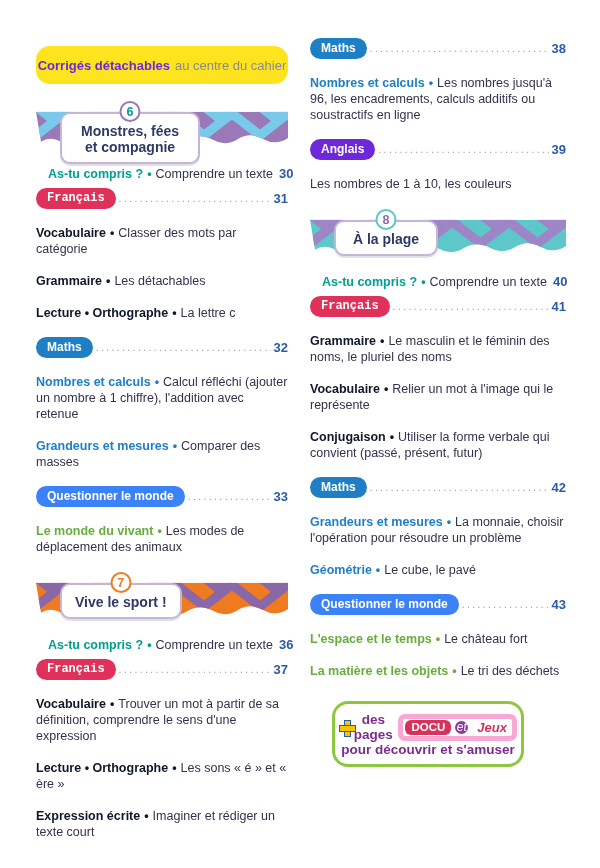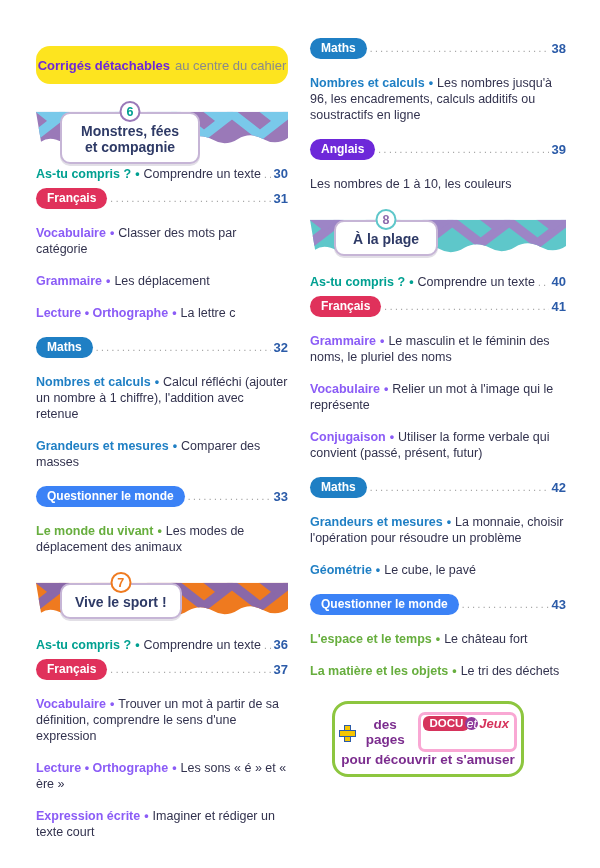--- a/index.html
+++ b/index.html
@@ -27,55 +27,55 @@
   .unit-num { position:absolute; top:-13px; left:50%; transform:translateX(-50%);
               width:21px; height:21px; border-radius:50%; background:#fff;
               display:flex; align-items:center; justify-content:center;
               font-weight:bold; font-size:12.5px; z-index:3; }
   .num-6 { border:2.5px solid #9a79b8; color:#00a091; }
   .num-7 { border:2.5px solid #ef7a1f; color:#ef7a1f; }
   .num-8 { border:2.5px solid #5ec7ca; color:#8e6bad; }
 
   
   .row { display:flex; align-items:baseline; font-size:12.5px; line-height:16px;
-         color:#32324e; margin:1px 0; }
+         color:#32324e; margin:1px 12px; }
   .entry { font-size:12.5px; line-height:16px; color:#32324e; margin:16px 0; }
   .lbl { font-weight:bold; }
   .teal  { color:#00a091; }
-  .red   { color:#8b5cf6; }
+  .red   { color:#0f172a; }
   .blue  { color:#1f7fc4; }
   .green { color:#67ae3e; }
   .sep { font-weight:bold; margin:0 4px; }
   .nowrap { white-space:nowrap; }
 
   .badge-row { display:flex; align-items:center; margin:5px 0 3px; }
   .badge { color:#fff; font-weight:bold; font-size:12px; line-height:14px;
            padding:3px 11px 4px; border-radius:12px; white-space:nowrap; }
-  .bg-red   { background:#e0315b; }
+  .bg-red   { background:#e0315b;font-family:Liberation Mono, monospace; }
   .bg-blue  { background:#1f7fc4; }
   .bg-green { background:#3b82f6; }
   .bg-purple{ background:#6d28d9; }
 
   .leader { flex:1; overflow:hidden; white-space:nowrap; margin:0 3px;
             color:#9b9b9b; font-size:10px; letter-spacing:2.5px; }
   .leader::after { content:"..................................................................."; }
   .page-num { color:#2b5ba8; font-weight:bold; font-size:13px; }
 
   
   .promo { margin:22px 0 0 22px; width:192px; border:3px solid #8dc63f;
            border-radius:16px; background:#fff; padding:8px 4px 7px; text-align:center; }
   .promo-line1 { display:flex; align-items:center; justify-content:center; gap:5px; }
   .promo-txt { color:#7b2c8e; font-weight:bold; font-size:13.5px; }
   .plus-ic { position:relative; width:15px; height:15px; display:inline-block; }
   .plus-ic::before { content:""; position:absolute; left:5px; top:0; width:5px; height:15px;
                      background:#f6c500; border:1px solid #2b5ba8; }
   .plus-ic::after  { content:""; position:absolute; left:0; top:5px; width:15px; height:5px;
                      background:#f6c500; border:1px solid #2b5ba8; }
-  .logo { display:inline-flex; align-items:center; background:#fff; border:3px solid #f9a8d4;
-          border-radius:7px; padding:1px 5px 18px 2px; gap:0; }
+  .logo { display:inline-flex; align-items:center; background:#fff; border:5px solid #f9a8d4;
+          border-radius:7px; padding:1px 5px 1px 2px; gap:8px; }
   .logo-docu { background:#d6335c; color:#fff; font-weight:bold; font-size:11.5px;
                padding:1px 6px 2px; border-radius:6px; }
   .logo-et { width:13px; height:13px; border-radius:50%; background:#8e3a9b; color:#fff;
              font-size:12px; font-style:italic; display:flex; align-items:center;
              justify-content:center; margin:0 1px 0 -4px; position:relative; z-index:2; }
   .logo-jeux { color:#d6335c; font-weight:bold; font-style:italic; font-size:13px; }
 </style>
 </head>
 <body>
 
@@ -113,21 +113,21 @@
       <span class="page-num">30</span>
     </div>
 
     <div class="badge-row">
       <span class="badge bg-red">Français</span>
       <span class="leader"></span>
       <span class="page-num">31</span>
     </div>
 
     <p class="entry"><span class="lbl red">Vocabulaire</span><span class="sep red">•</span><span>Classer des mots par catégorie</span></p>
-    <p class="entry"><span class="lbl red">Grammaire</span><span class="sep red">•</span><span>Les déplacement</span></p>
+    <p class="entry"><span class="lbl red">Grammaire</span><span class="sep red">•</span><span>Les détachables</span></p>
     <p class="entry"><span class="lbl red">Lecture • Orthographe</span><span class="sep red">•</span><span>La lettre c</span></p>
 
     <div class="badge-row">
       <span class="badge bg-blue">Maths</span>
       <span class="leader"></span>
       <span class="page-num">32</span>
     </div>
 
     <p class="entry"><span class="lbl blue">Nombres et calculs</span><span class="sep blue">•</span><span>Calcul réfléchi (ajouter un nombre à 1 chiffre), l'addition avec retenue</span></p>
     <p class="entry"><span class="lbl blue">Grandeurs et mesures</span><span class="sep blue">•</span><span>Comparer des masses</span></p>

